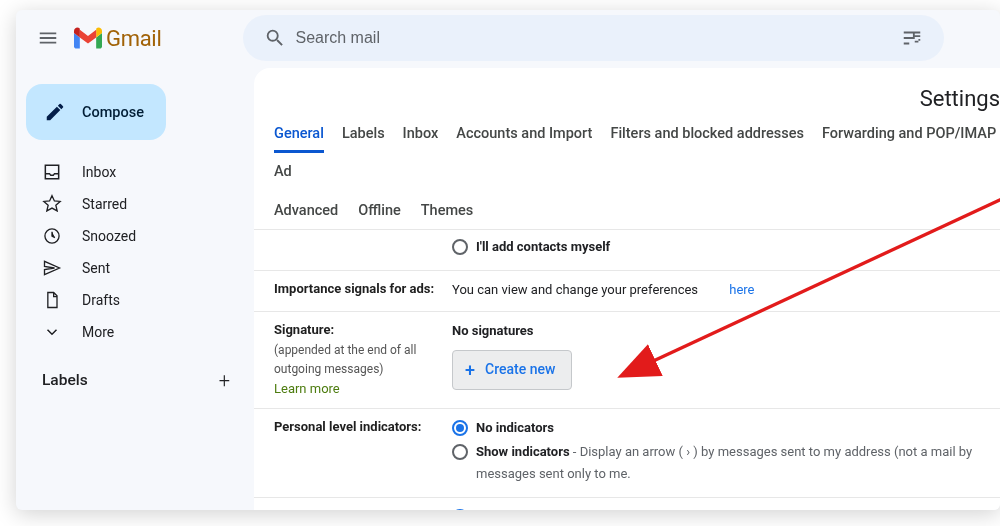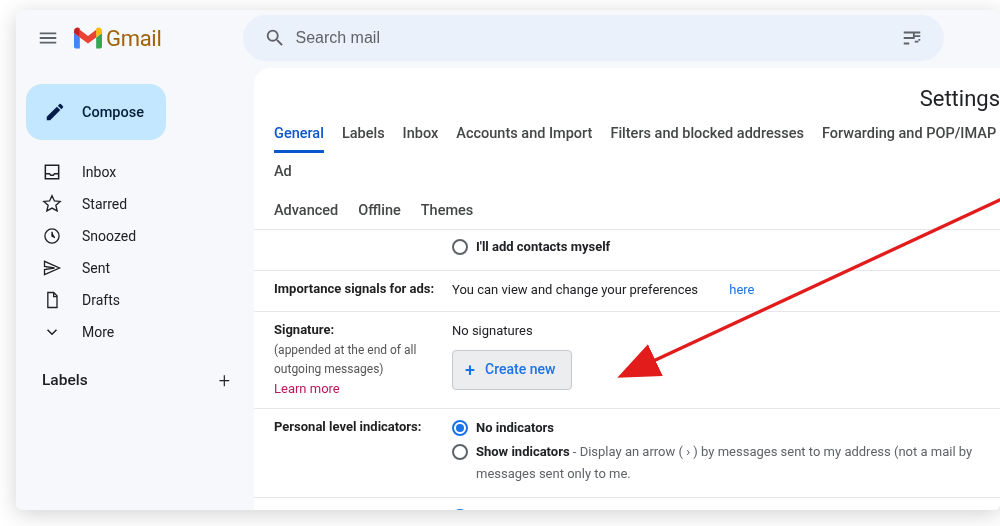--- a/index.html
+++ b/index.html
@@ -166,21 +166,21 @@
       border-bottom:1px solid #e7e7e7;
       font-size:13px;
     }
     .setting-label{
       width: 178px;
       flex-shrink:0;
       line-height:1.5;
     }
     .setting-label b{ font-weight:700; font-size:13px; color:#1f1f1f;}
     .setting-label .sub{ font-size:12px; color:#555; line-height:1.5; }
-    .setting-label a{ color:#be185d; text-decoration:none; font-size:13px;}
+    .setting-label a{ color:#4d7c0f; text-decoration:none; font-size:13px;}
     .setting-body{
       flex:1;
       line-height:1.7;
     }
     .opt-row{
       display:flex;
       align-items:flex-start;
       gap: 8px;
       margin-bottom: 2px;
     }
@@ -365,21 +365,21 @@
           </div>
         </div>
 
         <div class="setting-row">
           <div class="setting-label">
             <b>Signature:</b><br>
             <span class="sub">(appended at the end of all outgoing messages)</span><br>
             <a href="#">Learn more</a>
           </div>
           <div class="setting-body">
-            <div style="font-weight:400;">No signatures</div>
+            <div style="font-weight:700;">No signatures</div>
             <div class="create-new-btn">
               <span class="plus">+</span>
               <span>Create new</span>
             </div>
           </div>
         </div>
 
         <div class="setting-row">
           <div class="setting-label"><b>Personal level indicators:</b></div>
           <div class="setting-body">

